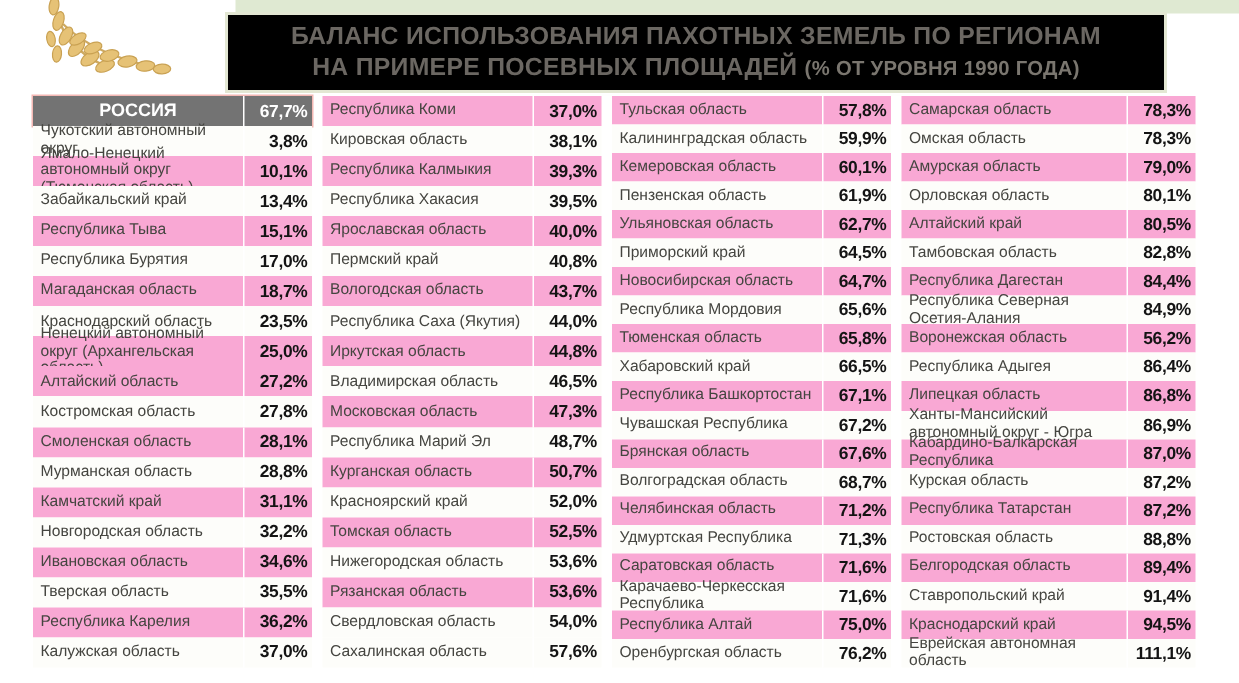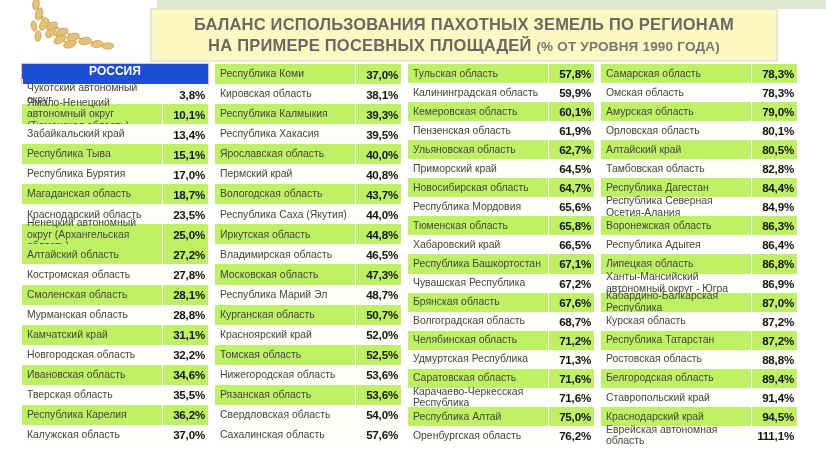--- a/index.html
+++ b/index.html
@@ -5,41 +5,41 @@
   html,body{margin:0;padding:0;}
   body{
     width:826px;height:455px;position:relative;overflow:hidden;
     background:#ffffff;font-family:"Liberation Sans",sans-serif;
     -webkit-font-smoothing:antialiased;
   }
   .top-strip{position:absolute;left:157px;top:0;width:669px;height:9px;background:#dfe9d2;}
   .wheat{position:absolute;left:8px;top:-4px;width:130px;height:68px;}
   .title-box{
     position:absolute;left:150px;top:8px;width:624px;height:50px;
-    background:#fef9c3;border:2px solid #e3e7d3;
+    background:#000000;border:2px solid #e3e7d3;
     display:flex;flex-direction:column;justify-content:center;align-items:center;
   }
   .title-line{font-weight:bold;color:#6b6762;font-size:16.5px;line-height:1.3;letter-spacing:.2px;white-space:nowrap;}
   .title-line .unit-note{font-weight:bold;font-size:13.5px;color:#7a766f;}
   .table-wrap{position:absolute;left:22px;top:64px;display:flex;gap:7px;}
   .col{width:186px;height:381px;display:flex;flex-direction:column;}
   .col.wide{width:196px;}
   .row{display:flex;align-items:stretch;flex:1 1 0;min-height:0;}
-  .row.green{background:#bef264;}
+  .row.green{background:#f9a8d4;}
   .row.white{background:#fdfdfa;}
   .row .name{
     flex:1;display:flex;align-items:center;
     padding:1px 2px 1px 5px;font-size:10.4px;color:#454540;line-height:1.12;
   }
   .row .val{
     width:42px;flex:0 0 42px;display:flex;align-items:center;justify-content:flex-end;
     padding:1px 3px 1px 0;font-weight:bold;font-size:11.6px;color:#141414;
     border-left:1px solid #ffffff;letter-spacing:-0.2px;
   }
-  .row.russia{background:#1d4ed8;outline:1px solid #f4b8b4;flex-direction:column;}
+  .row.russia{background:#737373;outline:1px solid #f4b8b4;}
   .row.russia .name{justify-content:center;color:#ffffff;font-weight:bold;font-size:12px;padding-left:2px;}
   .row.russia .val{color:#ffffff;text-align:center;}
 </style>
 </head>
 <body>
 
 <div class="top-strip"></div>
 
 <svg class="wheat" viewBox="0 0 130 68" aria-hidden="true">
   <g stroke="#c9a152" stroke-width="1.6" fill="none" opacity="0.9">
@@ -336,21 +336,21 @@
       <div class="row green">
         <div class="name">Республика Дагестан</div>
         <div class="val">84,4%</div>
       </div>
       <div class="row white">
         <div class="name">Республика Северная Осетия-Алания</div>
         <div class="val">84,9%</div>
       </div>
       <div class="row green">
         <div class="name">Воронежская область</div>
-        <div class="val">86,3%</div>
+        <div class="val">56,2%</div>
       </div>
       <div class="row white">
         <div class="name">Республика Адыгея</div>
         <div class="val">86,4%</div>
       </div>
       <div class="row green">
         <div class="name">Липецкая область</div>
         <div class="val">86,8%</div>
       </div>
       <div class="row white">

